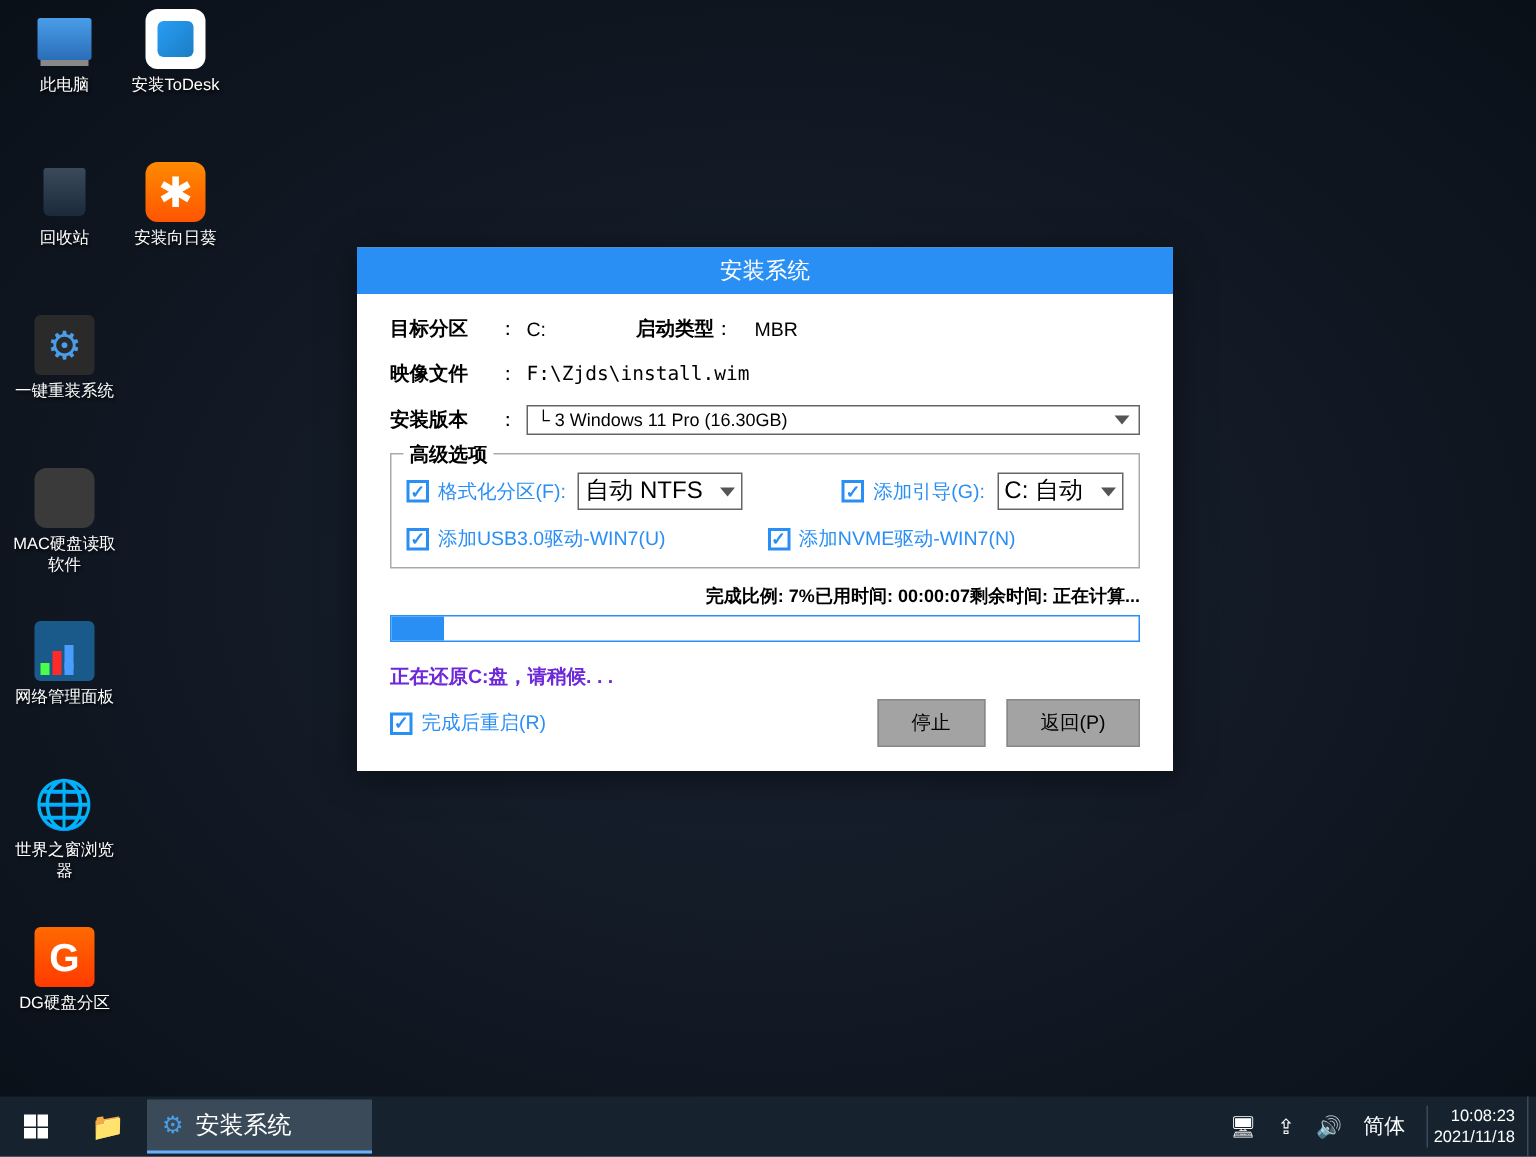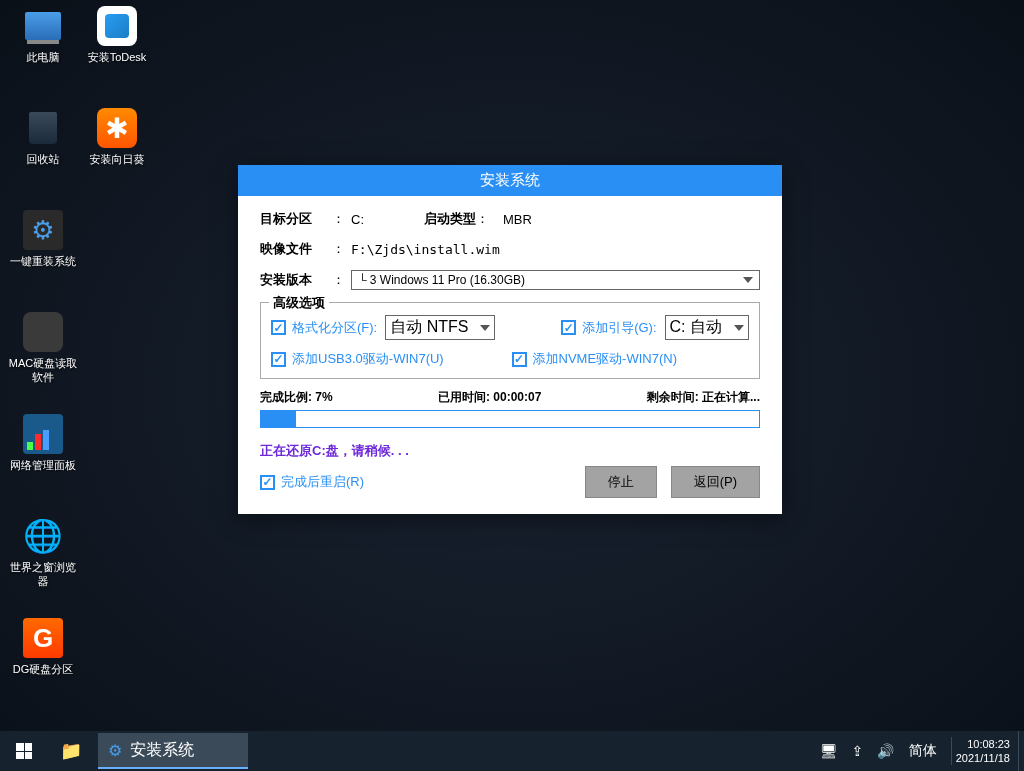--- a/index.html
+++ b/index.html
@@ -47,21 +47,21 @@
 .fieldset { border: 1px solid #aaa; padding: 12px 10px 10px; margin-top: 6px; position: relative; }
 .legend { position: absolute; top: -9px; left: 8px; background: #fff; padding: 0 4px; font-weight: bold; font-size: 13px; }
 .opt-row { display: flex; align-items: center; margin-bottom: 10px; }
 .opt-row:last-child { margin-bottom: 0; }
 .cbx { width: 15px; height: 15px; border: 2px solid #2a8ff4; margin-right: 6px; display: inline-flex; align-items: center; justify-content: center; color: #2a8ff4; font-size: 12px; font-weight: bold; cursor: pointer; }
 .cbx::before { content: "✓"; }
 .opt-label { color: #2a8ff4; font-size: 13px; }
 .mini-select { border: 1px solid #666; padding: 1px 4px; margin-left: 8px; font-size: 16px; display: inline-flex; align-items: center; gap: 12px; background: #fff; }
 .spacer { flex: 1; }
 .progress-sec { margin-top: 10px; font-size: 12px; }
-.progress-labels { display: flex; justify-content: space-between; margin-bottom: 4px; gap: 48px; }
+.progress-labels { display: flex; justify-content: flex-end; margin-bottom: 4px; }
 .progress-bar { height: 18px; border: 1px solid #2a8ff4; background: #fff; position: relative; }
 .progress-fill { height: 100%; background: #2a8ff4; width: 7%; }
 .status-msg { color: #6d28d9; font-weight: bold; margin-top: 14px; font-size: 13px; }
 .bottom-row { display: flex; align-items: center; margin-top: 6px; }
 .btn { border: 1px solid #888; padding: 6px 22px; background: #a3a3a3; font-size: 13px; cursor: pointer; margin-left: 14px; }
 
 
 .taskbar {
   position: absolute; bottom: 0; left: 0; right: 0; height: 40px;
   background: #16232e; display: flex; align-items: center; color: #fff;

